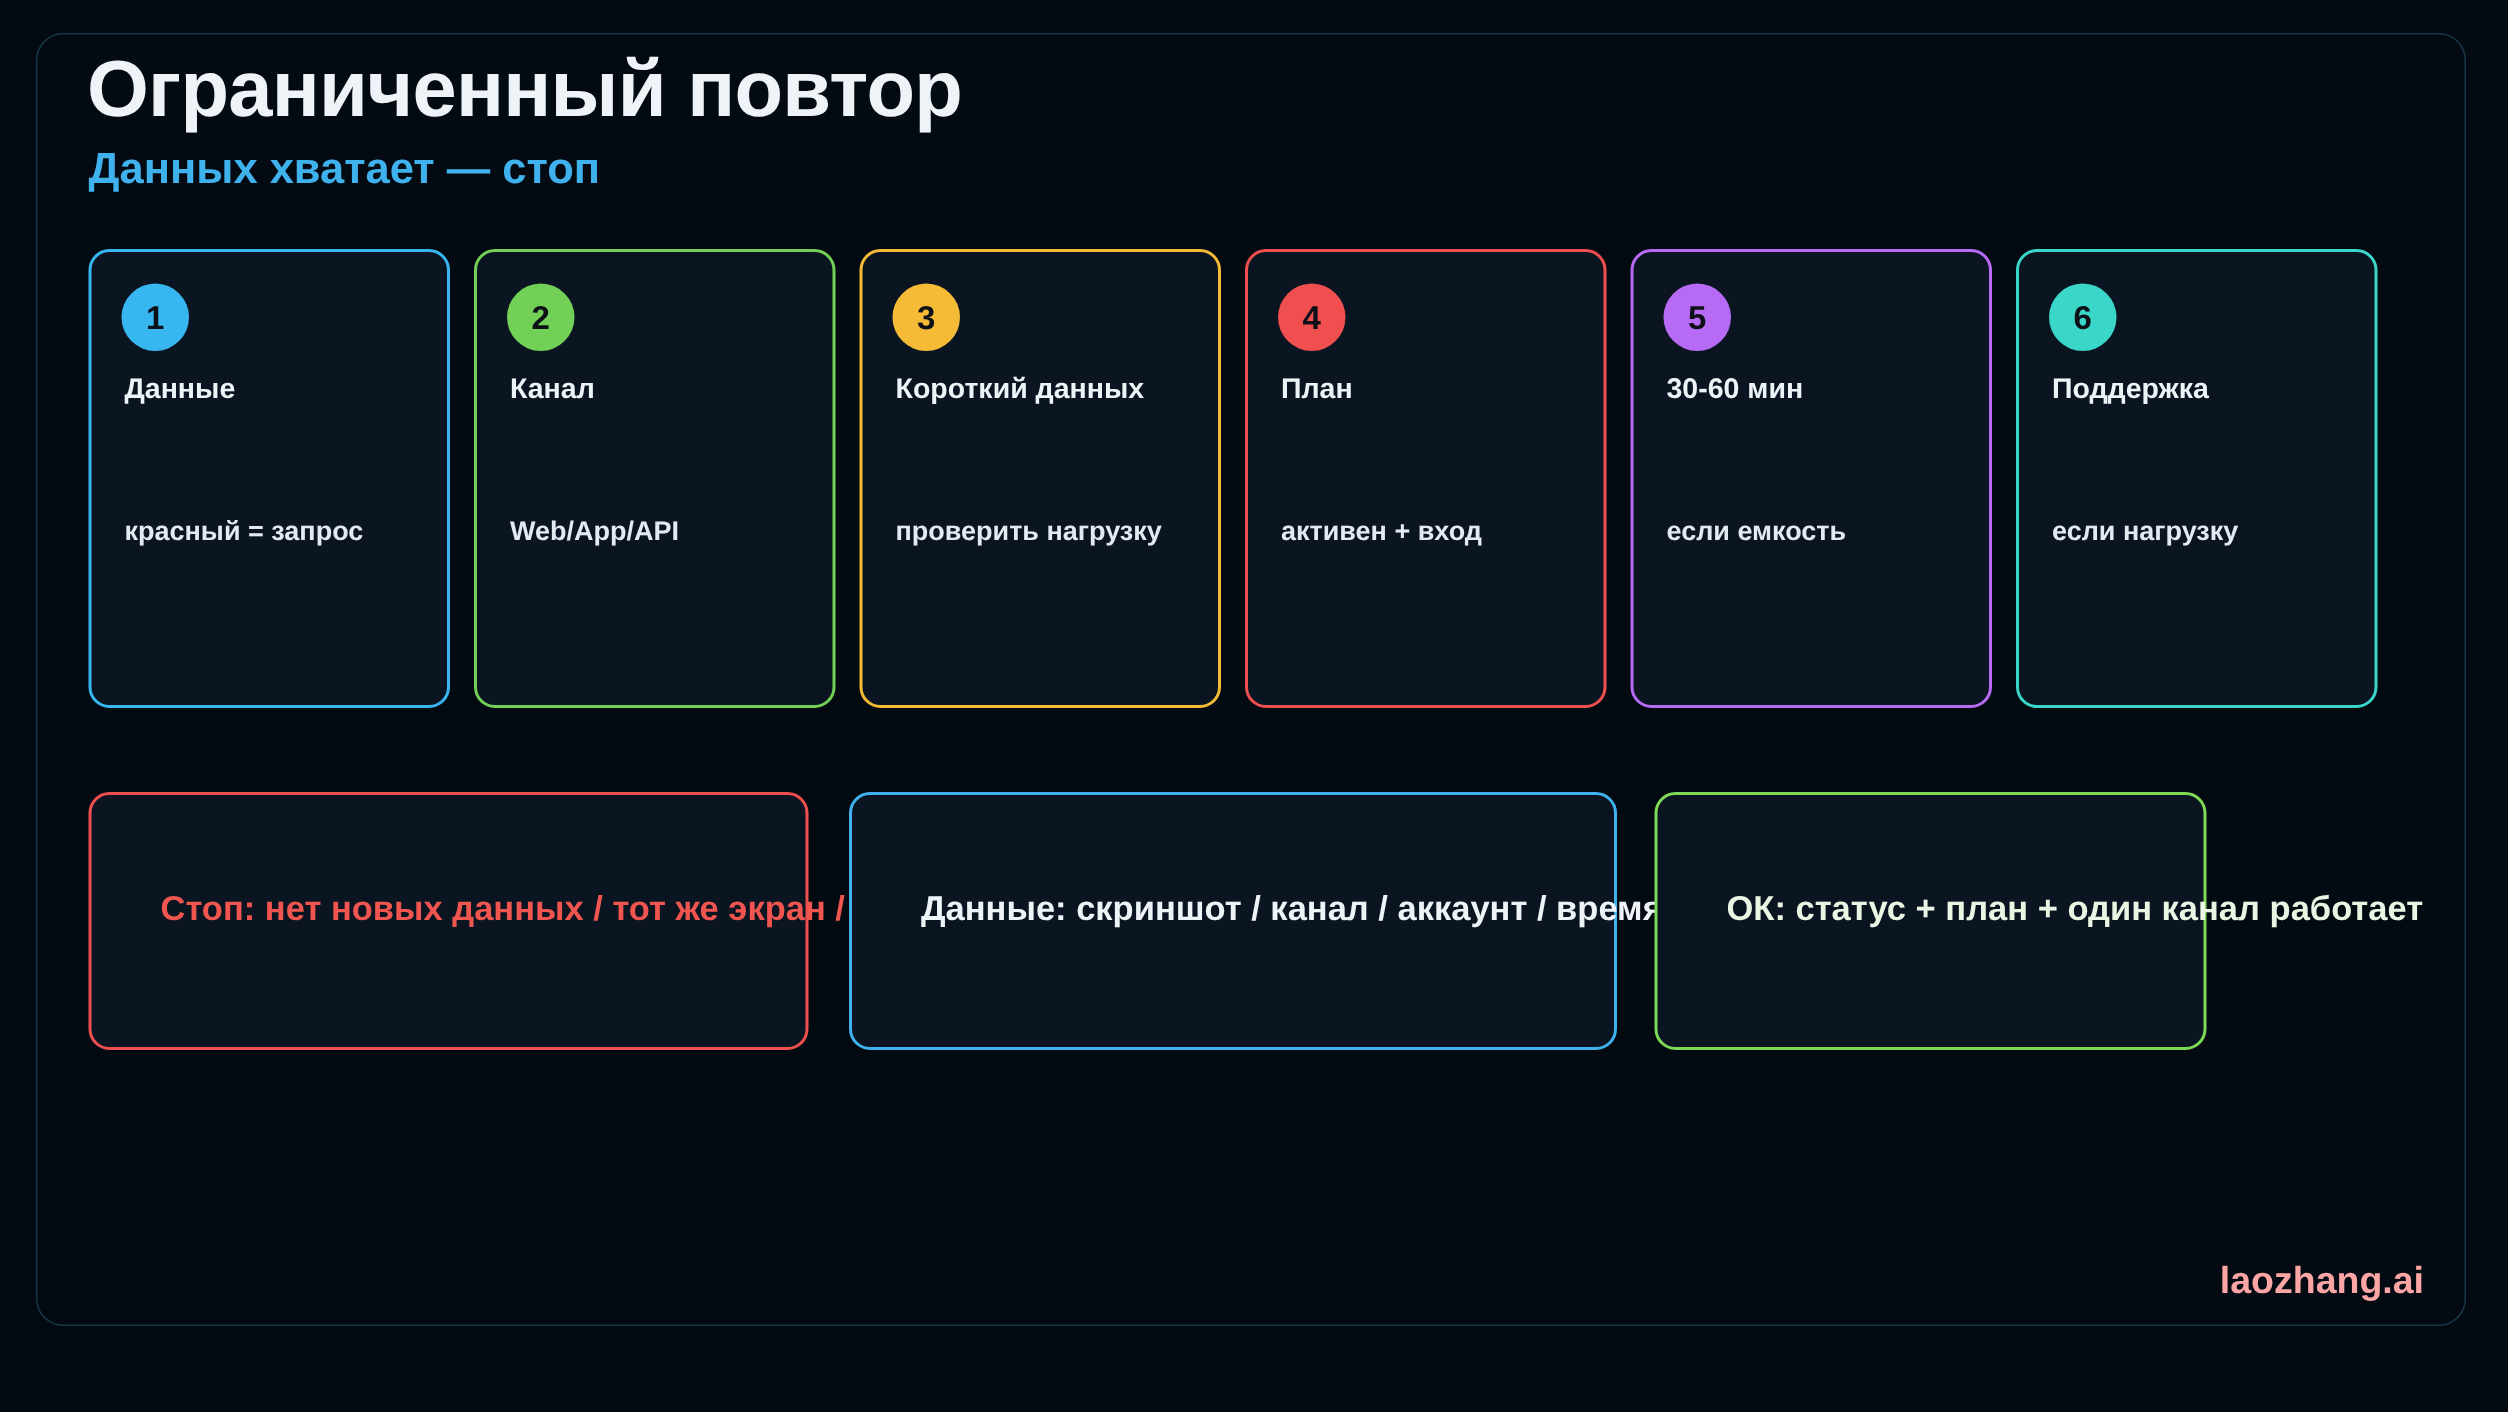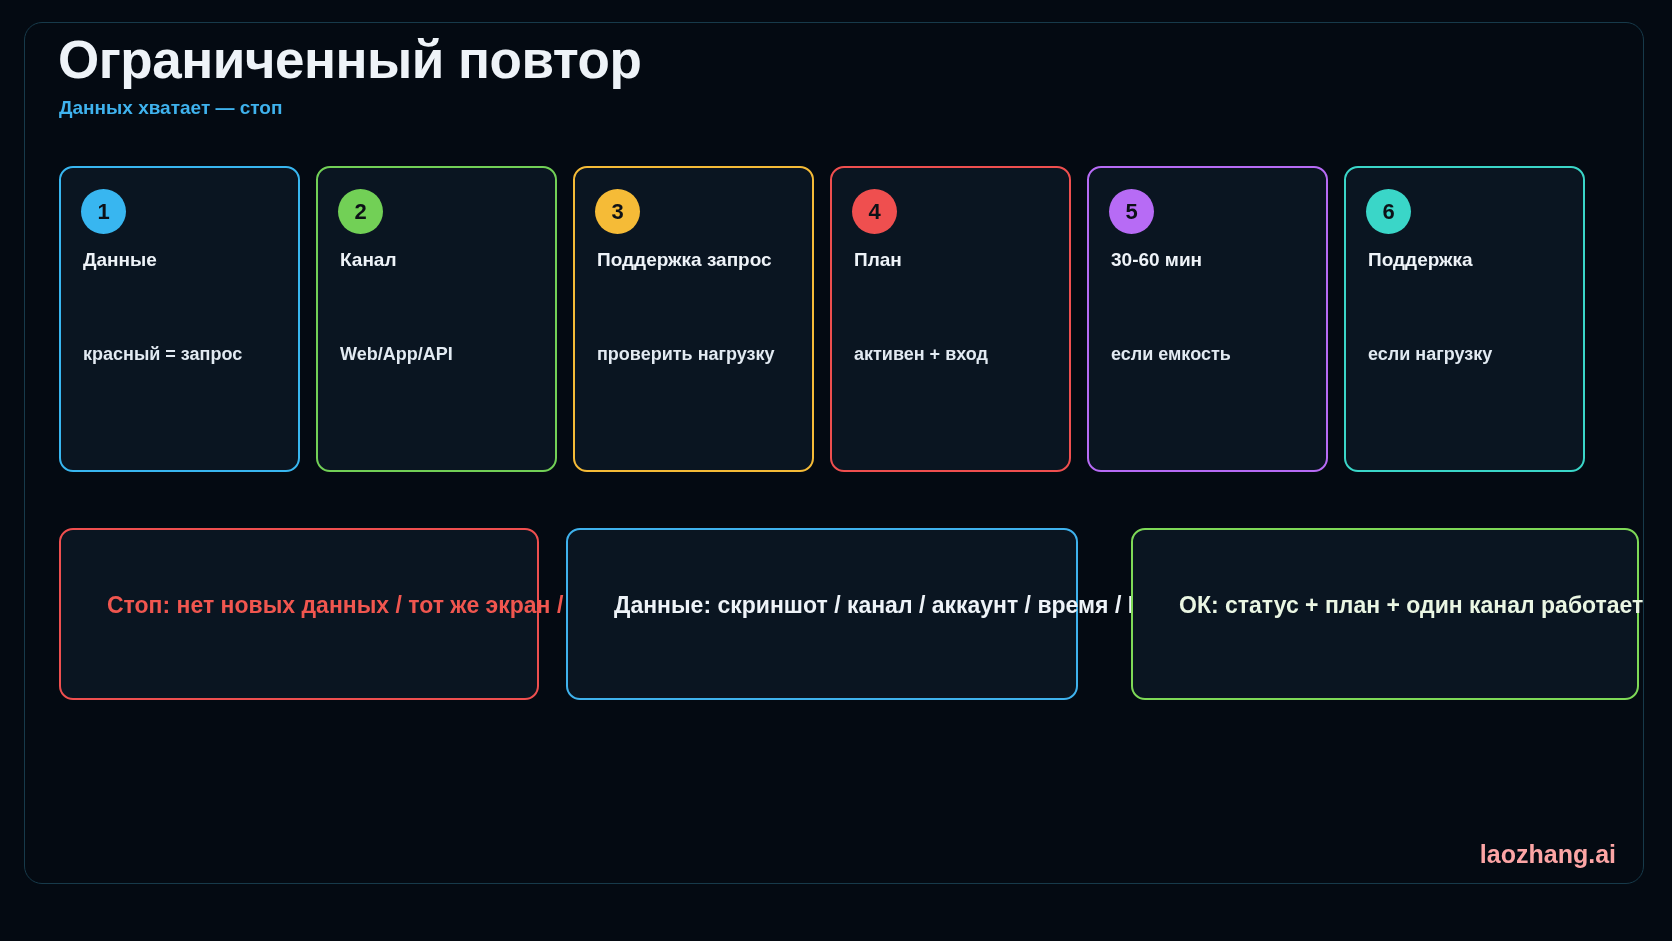--- a/index.html
+++ b/index.html
@@ -36,21 +36,21 @@
     font-size: 53px;
     font-weight: bold;
     color: #eef3f8;
     letter-spacing: -0.5px;
     white-space: nowrap;
   }
   #subtitle {
     position: absolute;
     left: 34px;
     top: 74px;
-    font-size: 19px;
+    font-size: 29px;
     font-weight: bold;
     color: #3fb2ed;
     white-space: nowrap;
   }
 
   
   #cards {
     position: absolute;
     left: 8px;
     top: 143px;
@@ -152,21 +152,21 @@
         <div class="card-title">Данные</div>
         <div class="card-desc">красный = запрос</div>
       </div>
       <div class="card" style="left: 283px; width: 241px; border-color: rgb(114, 208, 86); background: rgb(10, 21, 33);">
         <div class="badge" style="background: rgb(114, 208, 86);">2</div>
         <div class="card-title">Канал</div>
         <div class="card-desc">Web/App/API</div>
       </div>
       <div class="card" style="left: 540px; width: 241px; border-color: rgb(245, 187, 55); background: rgb(10, 21, 33);">
         <div class="badge" style="background: rgb(245, 187, 55);">3</div>
-        <div class="card-title">Поддержка запрос</div>
+        <div class="card-title">Короткий данных</div>
         <div class="card-desc">проверить нагрузку</div>
       </div>
       <div class="card" style="left: 797px; width: 241px; border-color: rgb(239, 79, 79); background: rgb(10, 21, 33);">
         <div class="badge" style="background: rgb(239, 79, 79);">4</div>
         <div class="card-title">План</div>
         <div class="card-desc">активен + вход</div>
       </div>
       <div class="card" style="left: 1054px; width: 241px; border-color: rgb(183, 107, 245); background: rgb(10, 21, 33);">
         <div class="badge" style="background: rgb(183, 107, 245);">5</div>
         <div class="card-title">30-60 мин</div>
@@ -179,20 +179,20 @@
       </div>
     </div>
 
   <div id="boxes">
       <div class="box" style="left: 26px; width: 480px; border-color: rgb(239, 79, 79); background: rgb(10, 21, 33);">
         <div class="box-text" style="color: rgb(240, 86, 79);">Стоп: нет новых данных / тот же экран / тот же ответ</div>
       </div>
       <div class="box" style="left: 533px; width: 512px; border-color: rgb(63, 178, 237); background: rgb(10, 21, 33);">
         <div class="box-text" style="color: rgb(238, 243, 248);">Данные: скриншот / канал / аккаунт / время / ID</div>
       </div>
-      <div class="box" style="left: 1070px; width: 508px; border-color: rgb(126, 217, 87); background: rgb(10, 21, 33); margin-left: 28px;">
+      <div class="box" style="left: 1070px; width: 368px; border-color: rgb(126, 217, 87); background: rgb(10, 21, 33);">
         <div class="box-text" style="color: rgb(234, 246, 227);">ОК: статус + план + один канал работает</div>
       </div>
     </div>
 
   <div id="watermark">laozhang.ai</div>
 
 </div>
 
 </body></html>

